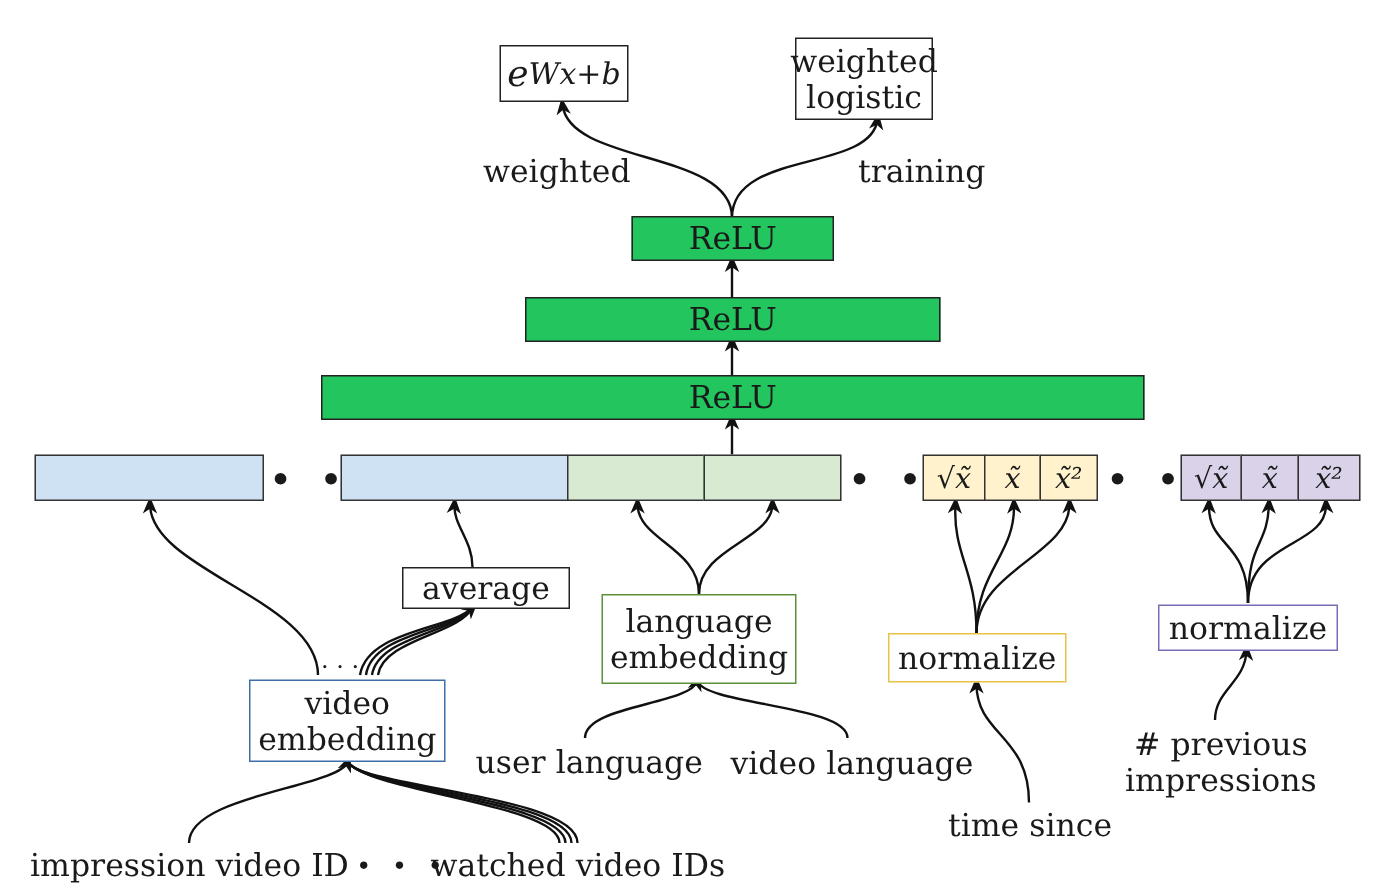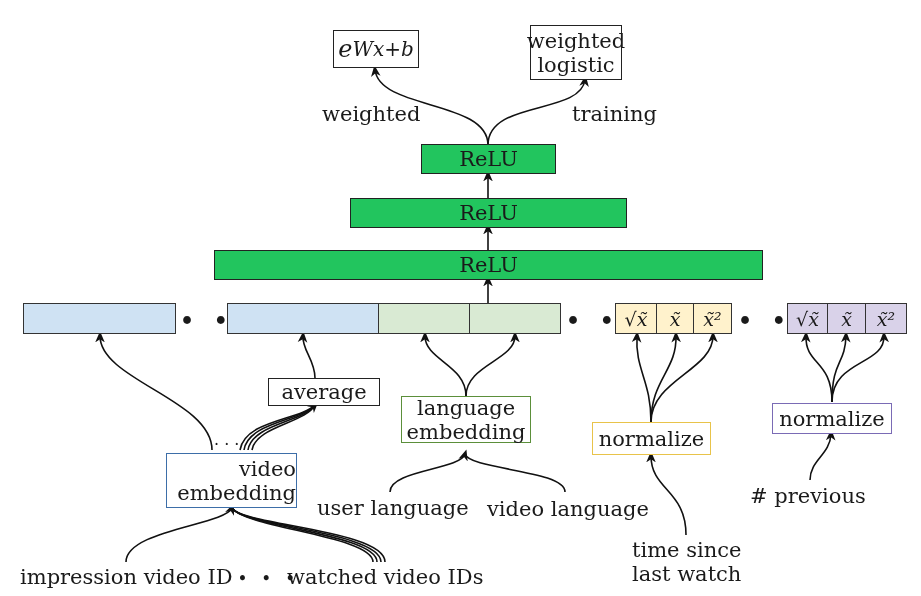--- a/index.html
+++ b/index.html
@@ -95,35 +95,35 @@
 <div class="cell yellow" style="left:615px;top:303px;width:42px;">√x̃</div>
 <div class="cell yellow" style="left:656px;top:303px;width:38px;">x̃</div>
 <div class="cell yellow" style="left:693px;top:303px;width:39px;">x̃²</div>
 <div class="dots" style="left:738px;top:310px;">• • •</div>
 <div class="cell purple" style="left:787px;top:303px;width:41px;">√x̃</div>
 <div class="cell purple" style="left:827px;top:303px;width:39px;">x̃</div>
 <div class="cell purple" style="left:865px;top:303px;width:42px;">x̃²</div>
 
 <div class="box" style="left:268px;top:378px;width:112px;height:28px;">average</div>
 <div class="lbl" style="left:214px;top:433px;font-size:16px;">· · ·</div>
-<div class="box" style="left:166px;top:453px;width:131px;height:55px;flex-direction:column;border-color:#3d6ea8;align-items:flex-end;">
+<div class="box" style="left:166px;top:453px;width:131px;height:55px;flex-direction:column;border-color:#3d6ea8;">
   <span>video</span>
   <span>embedding</span>
 </div>
-<div class="box" style="left:401px;top:396px;width:130px;height:47px;flex-direction:column;border-color:#5b8f3a;">
+<div class="box" style="left:401px;top:396px;width:130px;height:60px;flex-direction:column;border-color:#5b8f3a;">
   <span>language</span>
   <span>embedding</span>
 </div>
 <div class="box" style="left:592px;top:422px;width:119px;height:33px;border-color:#e8c34a;">normalize</div>
 <div class="box" style="left:772px;top:403px;width:120px;height:31px;border-color:#7a6bb5;">normalize</div>
 
 <div class="lbl" style="left:20px;top:565px;">impression video ID</div>
 <div class="dots" style="left:238px;top:568px;font-size:14px;letter-spacing:5px;">• • •</div>
 <div class="lbl" style="left:287px;top:565px;">watched video IDs</div>
 <div class="lbl" style="left:317px;top:496px;">user language</div>
 <div class="lbl" style="left:487px;top:497px;">video language</div>
 <div class="lbl" style="left:632px;top:538px;">
   <div>time since</div>
-  <div>last watch</div>
 </div>
 <div class="lbl" style="left:750px;top:484px;">
   <div># previous</div>
+  <div>impressions</div>
 </div>
 
 </body></html>

